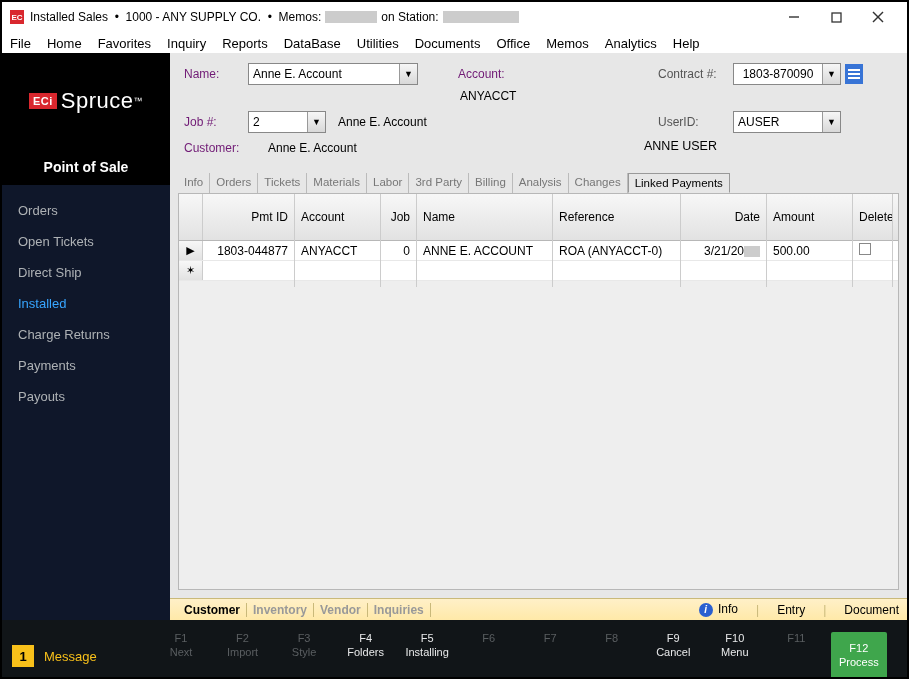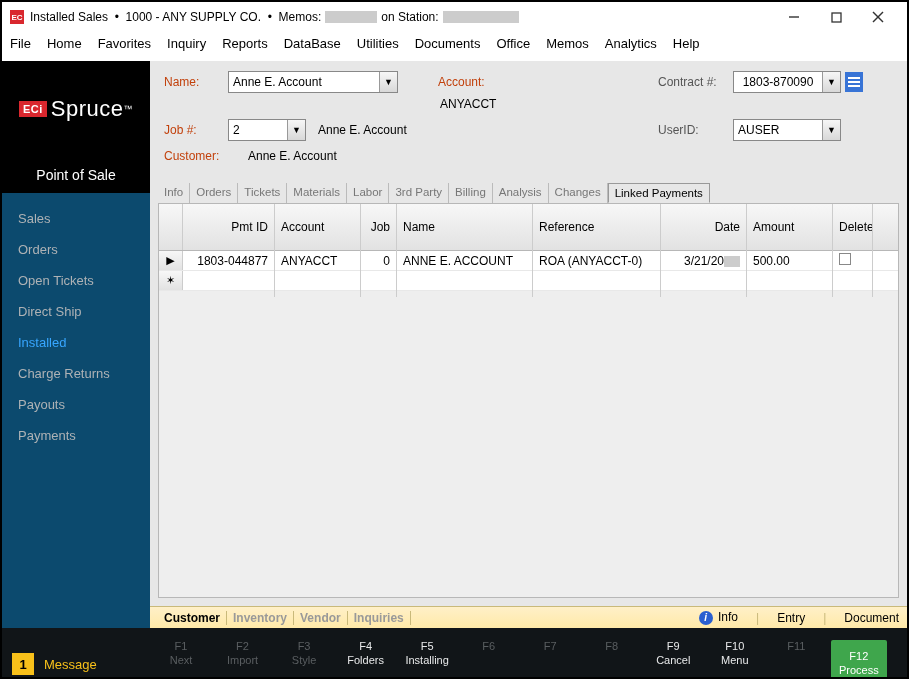--- a/index.html
+++ b/index.html
@@ -8,40 +8,40 @@
 
 .titlebar { display: flex; align-items: center; height: 30px; padding: 0 8px; font-size: 12px; }
 .titlebar .logo { width: 14px; height: 14px; background: #d9272e; margin-right: 6px; display: inline-flex; align-items: center; justify-content: center; color: #fff; font-size: 8px; font-weight: bold; }
 .titlebar .title-text { flex: 0 0 auto; }
 .titlebar .title-mask { display: inline-block; background: #ccc; height: 12px; vertical-align: middle; }
 .titlebar .spacer { flex: 1; }
 .winbtn { width: 42px; height: 28px; display: inline-flex; align-items: center; justify-content: center; font-size: 14px; color: #333; }
 .winbtn svg { stroke: #333; }
 
 
-.menubar { display: flex; gap: 0; padding: 4px 8px 10px 8px; font-size: 13px; }
+.menubar { display: flex; gap: 0; padding: 4px 8px 2px 8px; font-size: 13px; }
 .menubar span { margin-right: 16px; cursor: default; }
 
 
 .bodyrow { display: flex; height: 567px; }
-.sidebar { width: 148px; background: #0c4a6e; color: #c9ccce; display: flex; flex-direction: column; }
+.sidebar { width: 168px; background: #0f172a; color: #c9ccce; display: flex; flex-direction: column; }
 .brand { height: 96px; background: #000; display: flex; align-items: center; justify-content: center; }
 .brand-logo { color: #fff; font-size: 22px; font-weight: 300; letter-spacing: 0.5px; display: flex; align-items: center; }
 .brand-logo .eci { background: #d9272e; color: #fff; font-size: 11px; font-weight: bold; padding: 2px 4px; margin-right: 4px; }
 .brand-logo sup { font-size: 9px; vertical-align: super; }
-.heading { background: #000; color: #fff; font-weight: normal; text-align: center; padding: 10px 0; font-size: 14px; }
+.heading { background: #000; color: #fff; font-weight: bold; text-align: center; padding: 10px 0; font-size: 14px; }
 .nav { padding: 10px 0; }
 .nav-item { padding: 8px 16px; font-size: 13px; color: #aeb2b5; cursor: default; }
 .nav-item.active { color: #37a6ff; }
 
 
 .main { flex: 1; background: #e7e7e7; display: flex; flex-direction: column; }
 .form-area { padding: 10px 14px 8px 14px; font-size: 12px; }
 .form-row { display: flex; align-items: center; margin-bottom: 8px; }
-.form-label { width: 64px; color: #c2410c; }
+.form-label { width: 64px; color: #701a75; }
 .combo { display: inline-flex; align-items: center; background: #fff; border: 1px solid #888; height: 22px; }
 .combo input { border: none; padding: 0 4px; font-size: 12px; outline: none; }
 .combo .arrow { width: 18px; height: 20px; background: linear-gradient(#f6f6f6,#d8d8d8); border-left: 1px solid #999; display: flex; align-items: center; justify-content: center; font-size: 9px; }
 .field-col2 { margin-left: 40px; }
 .field-col3 { margin-left: auto; padding-right: 30px; display: flex; align-items: center; }
 .list-icon { width: 18px; height: 20px; background: #3874d6; margin-left: 4px; display: flex; flex-direction: column; justify-content: space-evenly; padding: 3px; }
 .list-icon div { height: 2px; background: #fff; }
 .static-val { color: #000; }
 .user-display { margin-left: 460px; font-size: 12.5px; }
 
@@ -138,28 +138,27 @@
 </div>
 
 <div class="bodyrow">
 
   <div class="sidebar">
     <div class="brand">
       <div class="brand-logo"><span class="eci">ECi</span>Spruce<sup>™</sup></div>
     </div>
     <div class="heading">Point of Sale</div>
     <div class="nav">
-      <div class="nav-item">Sales</div>
       <div class="nav-item">Orders</div>
       <div class="nav-item">Open Tickets</div>
       <div class="nav-item">Direct Ship</div>
       <div class="nav-item active">Installed</div>
       <div class="nav-item">Charge Returns</div>
+      <div class="nav-item">Payments</div>
       <div class="nav-item">Payouts</div>
-      <div class="nav-item">Payments</div>
     </div>
   </div>
 
   <div class="main">
     <div class="form-area">
       <div class="form-row">
         <span class="form-label">Name:</span>
         <span class="combo">
             <input style="width: 150px;" value="Anne E. Account">
             <span class="arrow">▼</span>
@@ -198,20 +197,23 @@
               <input style="width: 88px;" value="AUSER">
               <span class="arrow">▼</span>
             </span>
           <span style="width:22px"></span>
         </span>
       </div>
       <div class="form-row">
         <span class="form-label">Customer:</span>
         <span style="margin-left:20px" class="static-val">Anne E. Account</span>
       </div>
+      <div class="form-row" style="margin-top:-24px;">
+        <span class="user-display static-val">ANNE USER</span>
+      </div>
     </div>
 
     <div class="tabstrip">
       <span class="tab">Info</span>
       <span class="tab">Orders</span>
       <span class="tab">Tickets</span>
       <span class="tab">Materials</span>
       <span class="tab">Labor</span>
       <span class="tab">3rd Party</span>
       <span class="tab">Billing</span>

